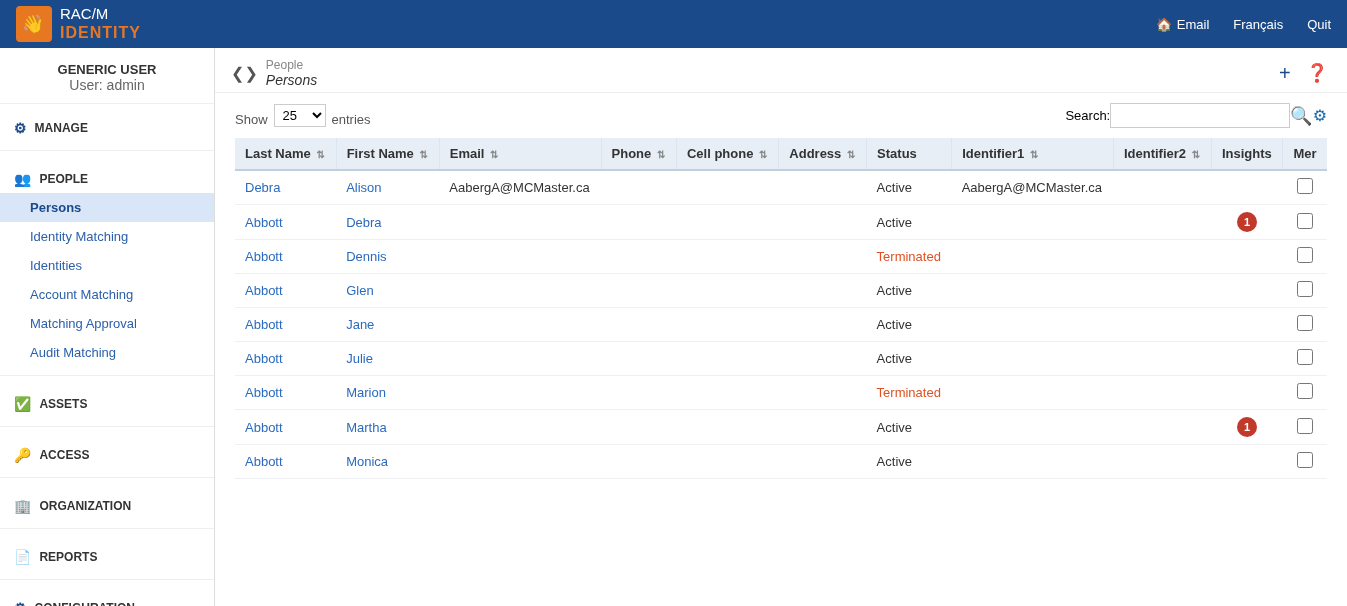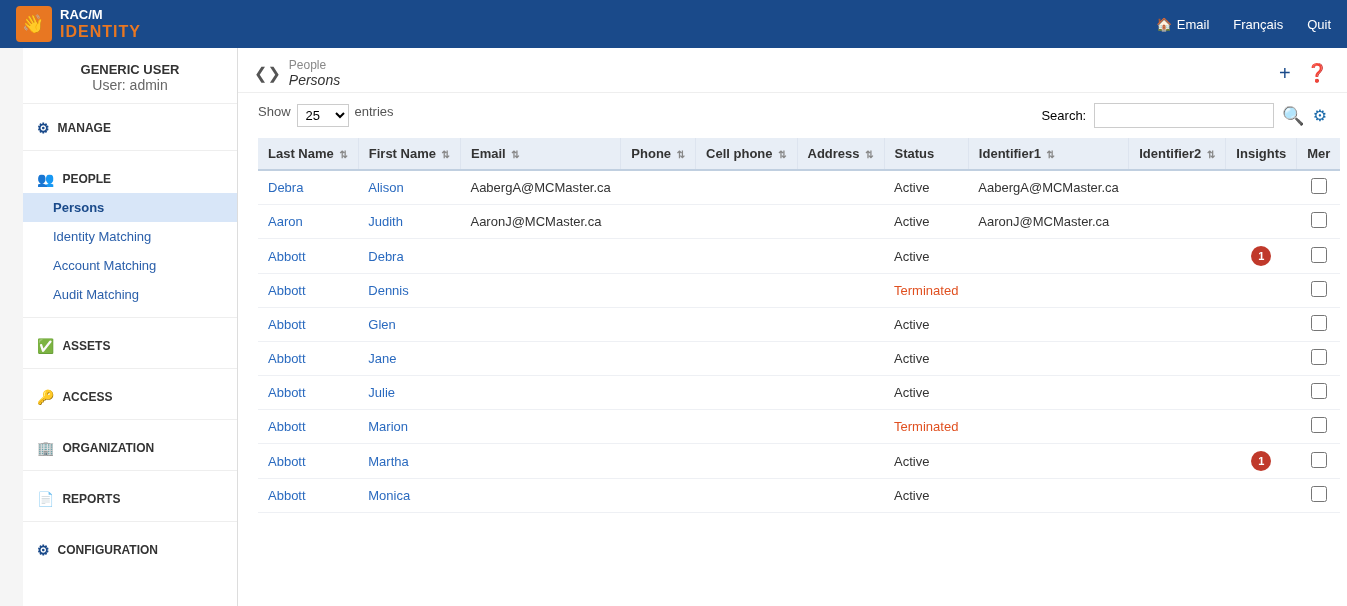--- a/index.html
+++ b/index.html
@@ -25,28 +25,28 @@
       height: 36px;
       background: #e87722;
       border-radius: 4px;
       display: flex;
       align-items: center;
       justify-content: center;
       font-size: 18px;
       color: white;
     }
     .logo-text { line-height: 1.2; }
-    .logo-text .brand { font-weight: bold; font-size: 13px; color: white; }
+    .logo-text .brand { font-weight: normal; font-size: 15px; color: white; }
     .logo-text .sub { font-size: 16px; color: #e87722; font-weight: bold; letter-spacing: 1px; }
     .top-nav-links { display: flex; gap: 24px; align-items: center; }
     .top-nav-links a { color: white; text-decoration: none; font-size: 13px; }
     .home-link { display: flex; align-items: center; gap: 4px; }
 
     
-    .layout { display: flex; height: calc(100vh - 48px); margin-left: 23px; }
+    .layout { display: flex; height: calc(100vh - 48px); }
 
     
     .sidebar {
       width: 215px;
       min-width: 215px;
       background: white;
       border-right: 1px solid #ddd;
       overflow-y: auto;
       display: flex;
       flex-direction: column;
@@ -109,28 +109,28 @@
       color: #555;
     }
 
     
     .table-controls {
       display: flex;
       align-items: center;
       justify-content: space-between;
       padding: 10px 20px;
     }
-    .show-entries { display: flex; align-items: flex-start; gap: 6px; color: #555; }
+    .show-entries { display: flex; align-items: flex-end; gap: 6px; color: #555; }
     .show-entries select {
       border: 1px solid #ccc;
       padding: 2px 4px;
       font-size: 13px;
       background: white;
     }
-    .search-area { display: flex; align-items: center; gap: 8px; }
+    .search-area { display: flex; align-items: center; gap: 0; }
     .search-input {
       border: 1px solid #ccc;
       padding: 4px 8px;
       font-size: 13px;
       width: 180px;
     }
     .search-btn { background: none; border: none; cursor: pointer; font-size: 18px; color: #1a6aaa; }
     .settings-btn { background: none; border: none; cursor: pointer; font-size: 16px; color: #1a6aaa; }
 
     
@@ -216,21 +216,23 @@
 
       <hr class="sidebar-divider">
 
       <div class="sidebar-section">
         <div class="sidebar-section-header">
           <span class="sidebar-section-icon">👥</span>
           <span>PEOPLE</span>
         </div>
         <div class="sidebar-item active">Persons</div>
         <div class="sidebar-item">Identity Matching</div>
+        <div class="sidebar-item">Identities</div>
         <div class="sidebar-item">Account Matching</div>
+        <div class="sidebar-item">Matching Approval</div>
         <div class="sidebar-item">Audit Matching</div>
       </div>
 
       <hr class="sidebar-divider">
 
       <div class="sidebar-section">
         <div class="sidebar-section-header">
           <span class="sidebar-section-icon">✅</span>
           <span>ASSETS</span>
         </div>
@@ -338,37 +340,20 @@
     <td>AabergA@MCMaster.ca</td>
     <td></td>
     <td style="text-align:center;">
       
     </td>
     <td style="text-align:center;">
       <input type="checkbox" class="row-checkbox" style="">
     </td>
   </tr>
             <tr>
-    <td class="link-cell">Aaron</td>
-    <td class="link-cell">Judith</td>
-    <td>AaronJ@MCMaster.ca</td>
-    <td></td>
-    <td></td>
-    <td></td>
-    <td class="status-active">Active</td>
-    <td>AaronJ@MCMaster.ca</td>
-    <td></td>
-    <td style="text-align:center;">
-      
-    </td>
-    <td style="text-align:center;">
-      <input type="checkbox" class="row-checkbox" style="">
-    </td>
-  </tr>
-            <tr>
     <td class="link-cell">Abbott</td>
     <td class="link-cell">Debra</td>
     <td></td>
     <td></td>
     <td></td>
     <td></td>
     <td class="status-active">Active</td>
     <td></td>
     <td></td>
     <td style="text-align:center;">

